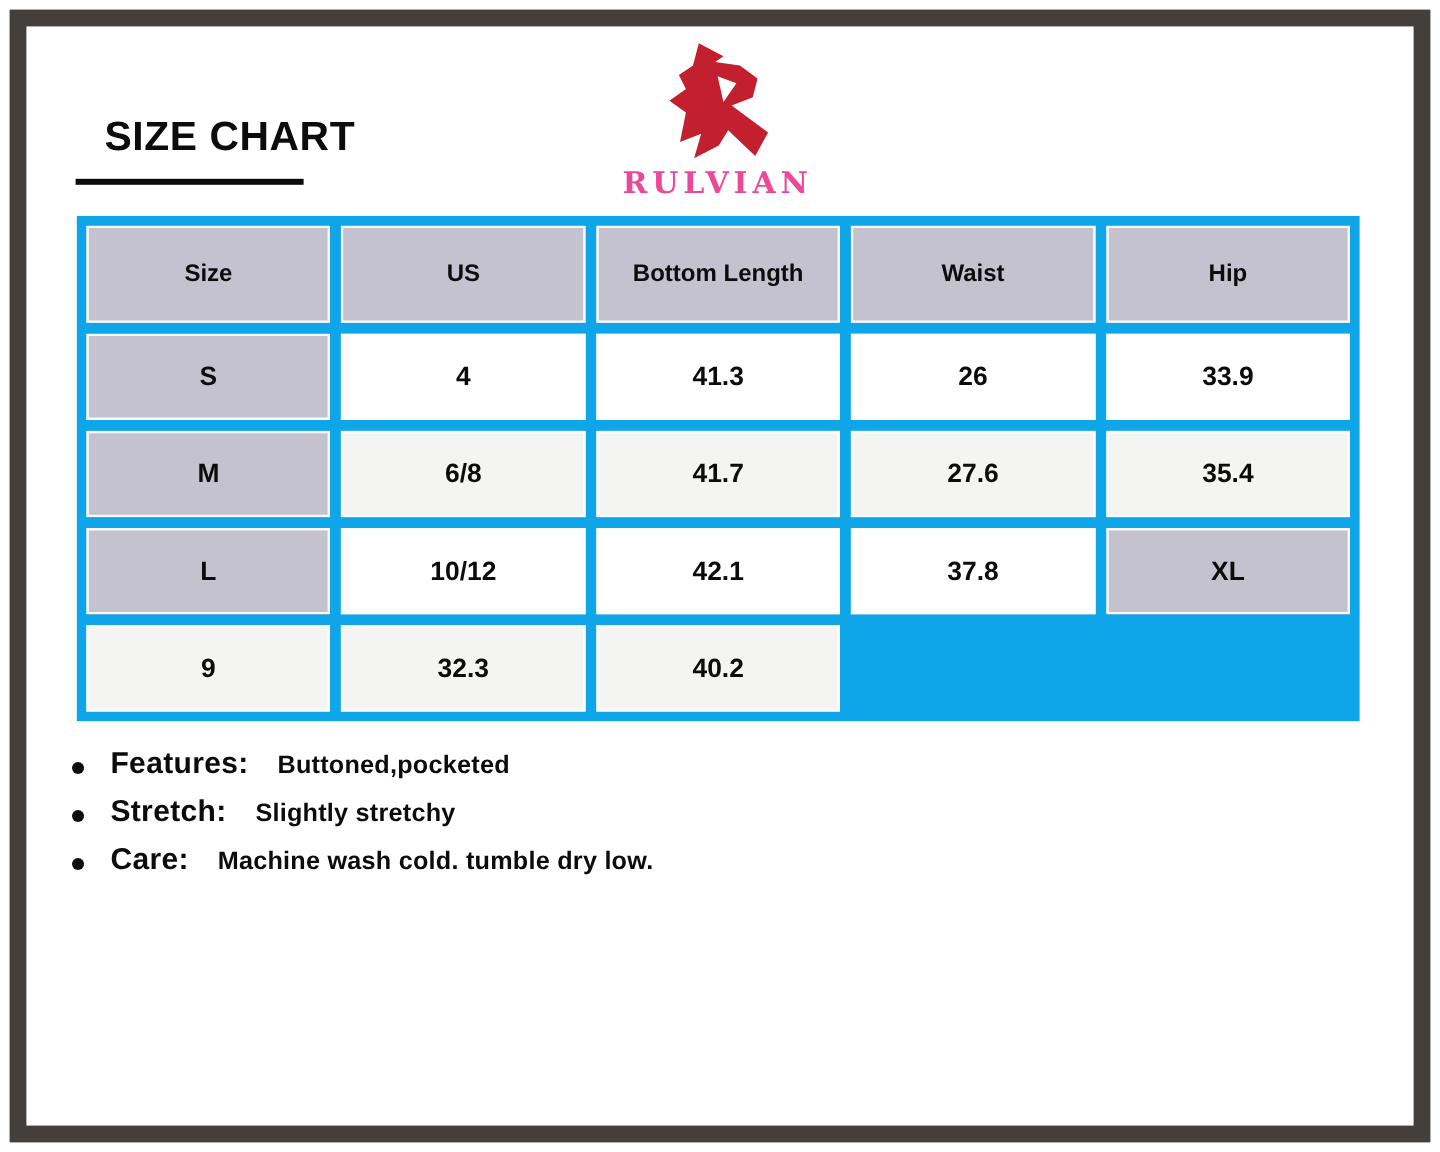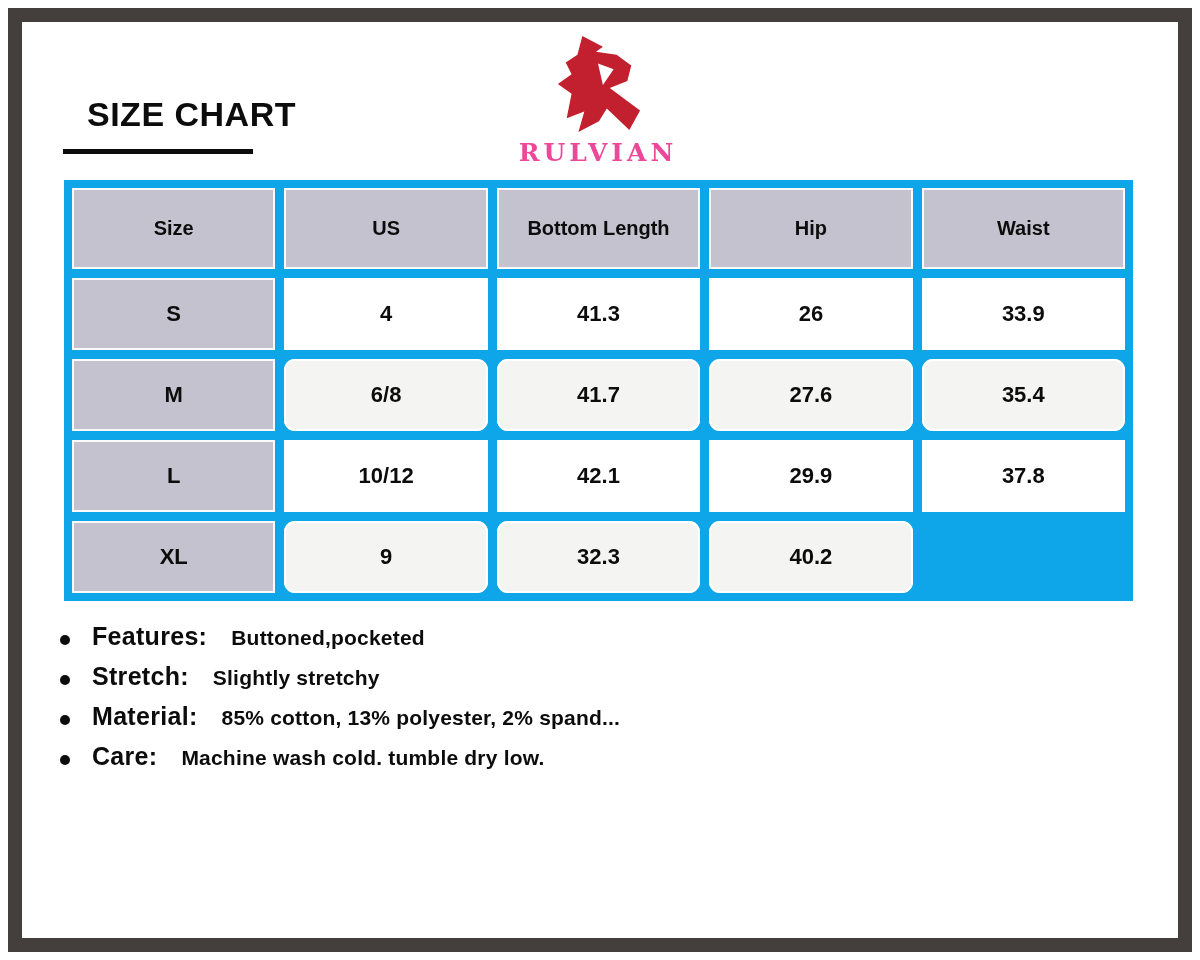--- a/index.html
+++ b/index.html
@@ -33,21 +33,21 @@
     gap:9px;
   }
   .cell{
     display:flex;align-items:center;justify-content:center;
     box-shadow:inset 0 0 0 2px rgba(255,255,255,.92);
     font-weight:bold;text-align:center;
   }
   .cell.head{background:#c5c2cf;font-size:20px;}
   .cell.sizecol{background:#c5c2cf;font-size:22px;}
   .cell.row-a{background:#ffffff;font-size:22px;}
-  .cell.row-b{background:#f4f4f2;font-size:22px;border-radius:11px;}
+  .cell.row-b{background:#f4f4f2;font-size:22px;}
   
   .details{position:absolute;left:60px;top:622px;}
   .detail-item{display:flex;align-items:baseline;height:40px;gap:12px;}
   .bullet-dot{
     width:10px;height:10px;border-radius:50%;background:#0c0c0c;
     align-self:center;margin-right:10px;flex:0 0 auto;margin-top:-4px;
   }
   .detail-label{font-size:25px;font-weight:bold;letter-spacing:.3px;}
   .detail-value{font-size:21px;font-weight:bold;margin-left:12px;letter-spacing:.2px;}
 </style>
@@ -67,39 +67,38 @@
          M47,29 L63,35 L52,51 Z" fill="#c2202f"></path>
   </svg>
   <div class="brand-name">RULVIAN</div>
 </div>
 
 <div class="size-table">
 
   <div class="cell head">Size</div>
   <div class="cell head">US</div>
   <div class="cell head">Bottom Length</div>
+  <div class="cell head">Waist</div>
   <div class="cell head">Hip</div>
-  <div class="cell head">Waist</div>
 
   <div class="cell sizecol">S</div>
   <div class="cell row-a">4</div>
   <div class="cell row-a">41.3</div>
   <div class="cell row-a">26</div>
   <div class="cell row-a">33.9</div>
 
   <div class="cell sizecol">M</div>
   <div class="cell row-b">6/8</div>
   <div class="cell row-b">41.7</div>
   <div class="cell row-b">27.6</div>
   <div class="cell row-b">35.4</div>
 
   <div class="cell sizecol">L</div>
   <div class="cell row-a">10/12</div>
   <div class="cell row-a">42.1</div>
-  <div class="cell row-a">29.9</div>
   <div class="cell row-a">37.8</div>
 
   <div class="cell sizecol">XL</div>
   <div class="cell row-b">9</div>
   <div class="cell row-b">32.3</div>
   <div class="cell row-b">40.2</div>
 </div>
 
 <div class="details">
   <div class="detail-item">
@@ -107,21 +106,16 @@
     <span class="detail-label">Features:</span>
     <span class="detail-value">Buttoned,pocketed</span>
   </div>
   <div class="detail-item">
     <span class="bullet-dot"></span>
     <span class="detail-label">Stretch:</span>
     <span class="detail-value">Slightly stretchy</span>
   </div>
   <div class="detail-item">
     <span class="bullet-dot"></span>
-    <span class="detail-label">Material:</span>
-    <span class="detail-value">85% cotton, 13% polyester, 2% spand...</span>
-  </div>
-  <div class="detail-item">
-    <span class="bullet-dot"></span>
     <span class="detail-label">Care:</span>
     <span class="detail-value">Machine wash cold. tumble dry low.</span>
   </div>
 </div>
 
 </body></html>

